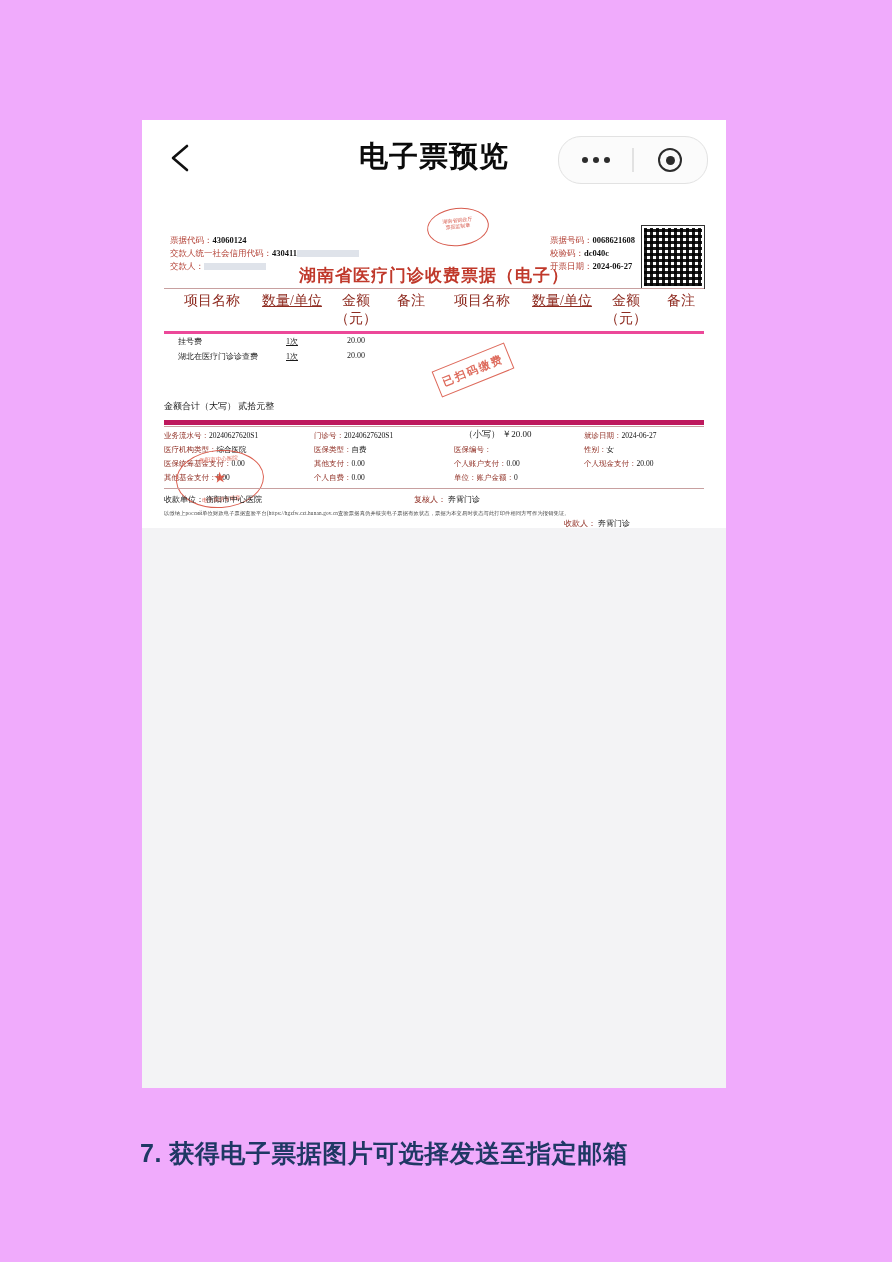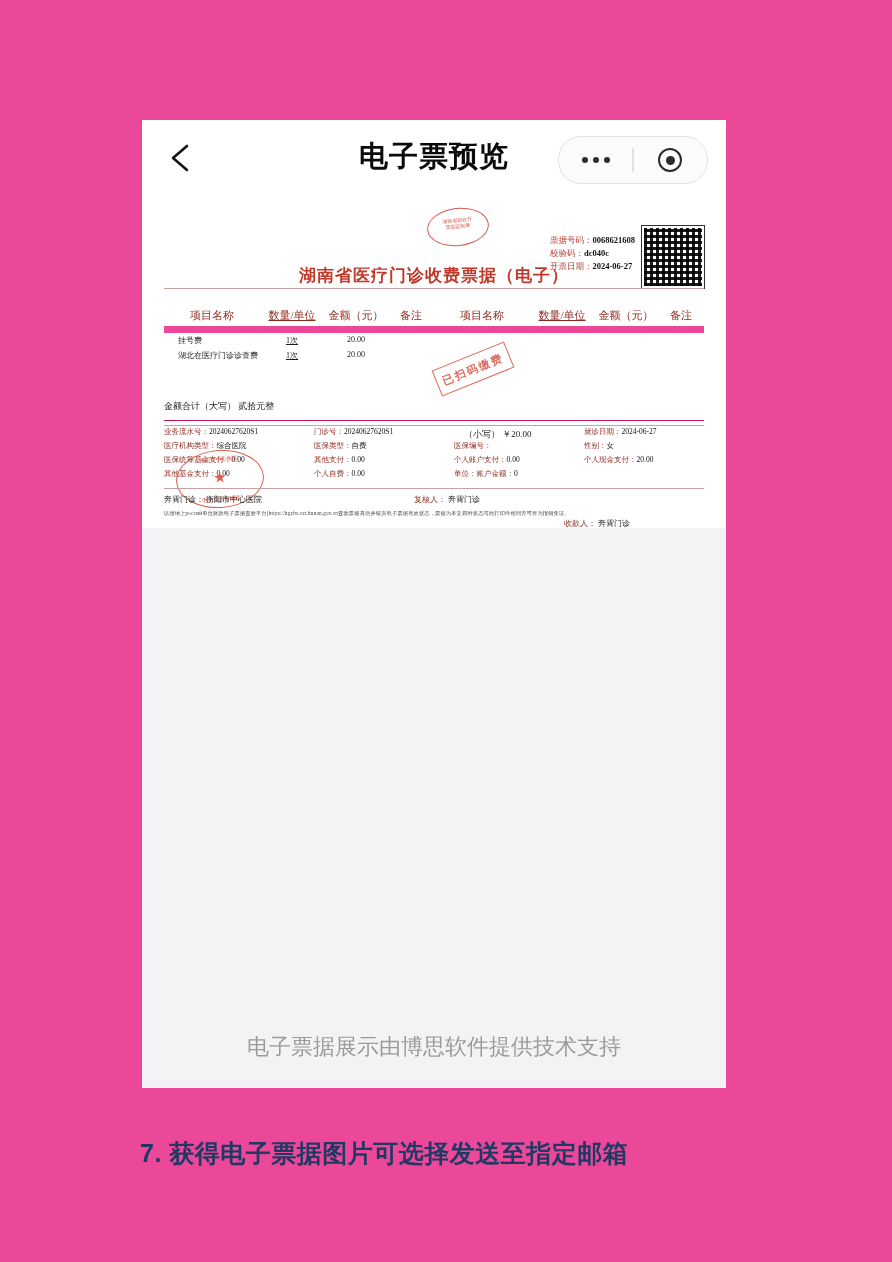--- a/index.html
+++ b/index.html
@@ -7,21 +7,21 @@
     padding: 0;
     background: #ffffff;
     width: 892px;
     height: 1262px;
     font-family: "Liberation Sans", sans-serif;
   }
   #root {
     position: relative;
     width: 892px;
     height: 1262px;
-    background: #ec4899;
+    background: #f0abfc;
     overflow: hidden;
   }
 
   
   .phone {
     position: absolute;
     left: 142px;
     top: 120px;
     width: 584px;
     height: 968px;
@@ -187,25 +187,24 @@
   .tbl {
     position: absolute;
     left: 22px;
     top: 90px;
     width: 540px;
     border-top: 1px solid #c8a0a0;
     border-bottom: 1px solid #c8a0a0;
   }
   .tbl-head {
     display: flex;
-    font-size: 11px;
+    font-size: 14px;
     color: #8e2b20;
     padding: 3px 0;
-    border-bottom: 7px solid #ec4899;
-    margin-top: 16px;
+    border-bottom: 3px solid #ec4899;
   }
   .tbl-head span, .tbl-row span { text-align: center; }
   .c1 { width: 96px; }
   .c2 { width: 64px; text-decoration: underline; }
   .c3 { width: 64px; }
   .c4 { width: 46px; }
   .tbl-body { min-height: 92px; position: relative; }
   .tbl-row {
     display: flex;
     font-size: 8px;
@@ -241,21 +240,21 @@
   }
   .total-row .left { width: 300px; }
   .total-row .right { flex: 1; margin-top: 28px; }
   .bold { font-weight: normal; }
 
   .detail {
     position: absolute;
     left: 22px;
     top: 222px;
     width: 540px;
-    border-top: 1px solid #be185d;
+    border-top: 5px solid #be185d;
     font-size: 7.5px;
     padding-top: 4px;
   }
   .drow {
     display: flex;
     line-height: 1.85;
   }
   .d1 { width: 150px; }
   .d2 { width: 140px; }
   .d3 { width: 130px; }
@@ -370,20 +369,25 @@
             </span>
         </div>
       </div>
     </div>
 
     <div class="invoice">
       <div class="inv-title">湖南省医疗门诊收费票据（电子）</div>
       <div class="seal-round">湖南省财政厅<br>票据监制章</div>
       <div class="qr"></div>
 
+      <div class="meta-left">
+        <div><span class="meta-label">票据代码：</span><span class="meta-val">43060124</span></div>
+        <div><span class="meta-label">交款人统一社会信用代码：</span><span class="meta-val">430411</span><span class="mask"></span></div>
+        <div><span class="meta-label">交款人：</span><span class="mask"></span></div>
+      </div>
 
       <div class="meta-right">
         <div><span class="meta-label">票据号码：</span><span class="meta-val">0068621608</span></div>
         <div><span class="meta-label">校验码：</span><span class="meta-val">dc040c</span></div>
         <div><span class="meta-label">开票日期：</span><span class="meta-val">2024-06-27</span></div>
       </div>
 
       <div class="tbl">
         <div class="tbl-head">
           <span class="c1">项目名称</span>
@@ -451,33 +455,32 @@
       </div>
 
       <div class="seal-star">
         <div class="txt-top">衡阳市中心医院</div>
         <div class="star">★</div>
         <div class="txt-bot">电子票据专用章</div>
       </div>
 
       <div class="foot-line">
         <div class="f1">
-          <span>奔霄门诊：</span>
+          <span>收款单位：</span>
           <span class="bold">衡阳市中心医院</span>
         </div>
         <div class="f2">
           <span class="dlabel">复核人：</span>
           <span class="bold">奔霄门诊</span>
         </div>
         <div class="f3">
           <span class="dlabel">收款人：</span>
           <span class="bold">奔霄门诊</span>
         </div>
       </div>
 
       <div class="tiny-note">以缴纳上россий单位财政电子票据查验平台(https://hgzfw.czt.hunan.gov.cn查验票据真伪并核实电子票据有效状态，票据为本交易时状态与此打印件相同方可作为报销凭证。</div>
     </div>
 
-    <div class="page-footer">电子票据展示由博思软件提供技术支持</div>
   </div>
 
   <div class="caption">7. 获得电子票据图片可选择发送至指定邮箱</div>
 </div>
 
 </body></html>

